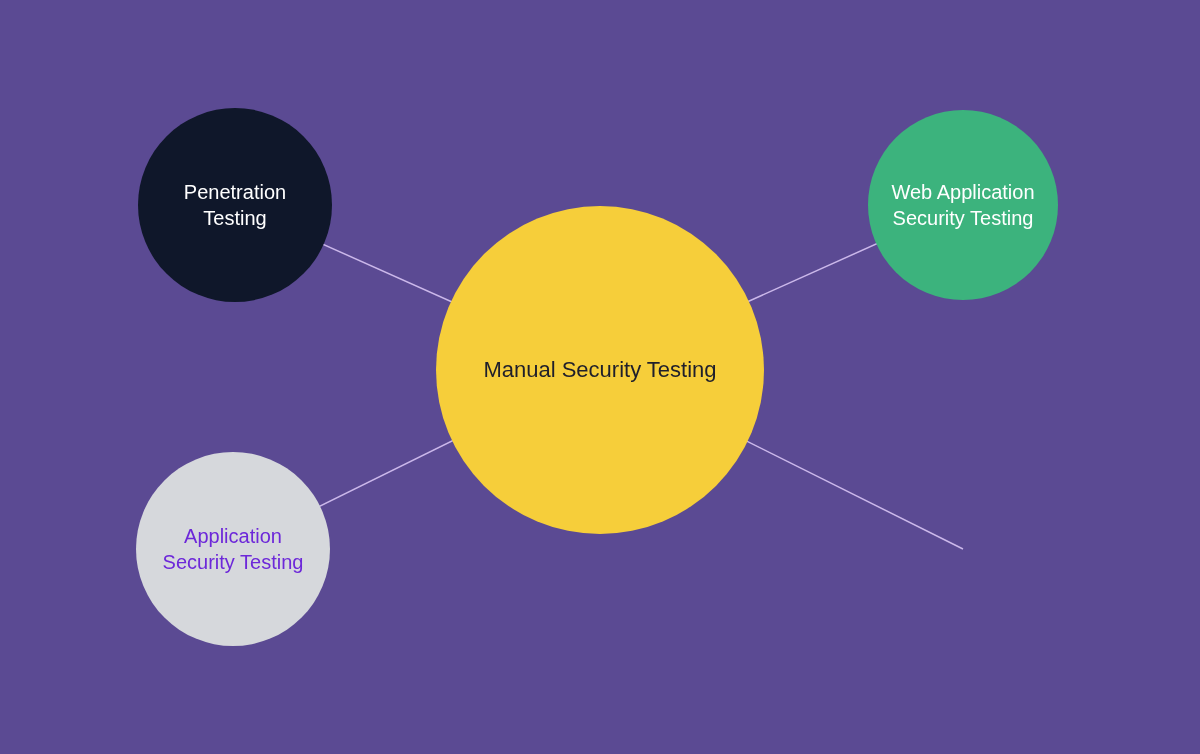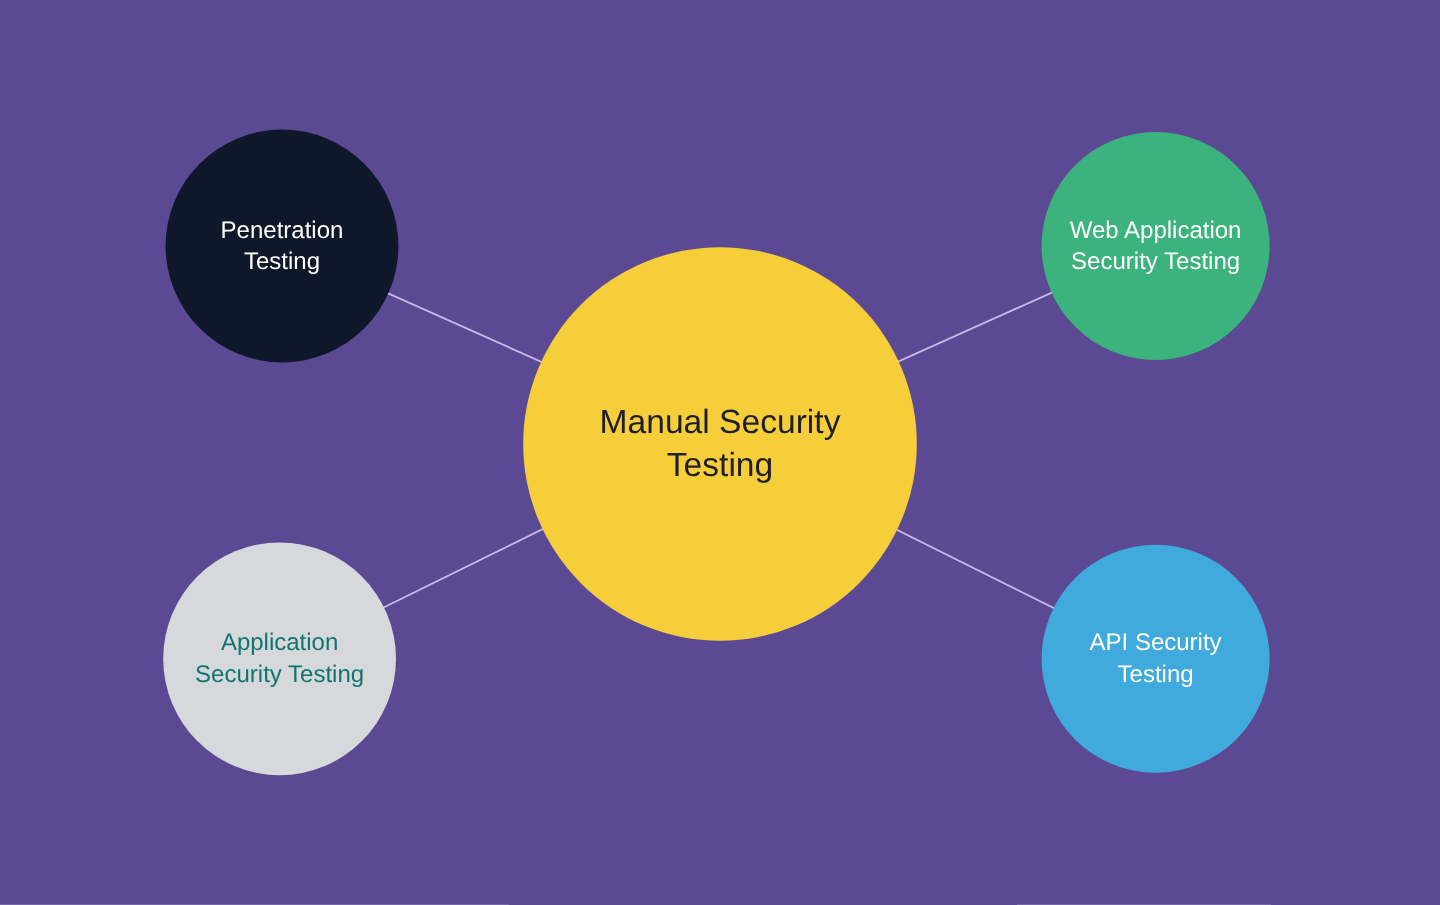--- a/index.html
+++ b/index.html
@@ -34,21 +34,21 @@
   }
   .node .label {
     display: block;
     line-height: 1.3;
   }
   #center-node {
     left: 436px;
     top: 206px;
     width: 328px;
     height: 328px;
-    font-size: 28px;
+    font-size: 22px;
   }
   #center-node .label { max-width: 250px; }
   .satellite {
     font-size: 20px;
   }
   .satellite .label { max-width: 150px; }
   #node-penetration {
     left: 138px;
     top: 108px;
     width: 194px;
@@ -90,21 +90,18 @@
   </div>
 
   <div id="node-penetration" class="node satellite" style="background-color: #0f172a; color: rgb(255, 255, 255);">
     <span class="label">Penetration Testing</span>
   </div>
 
   <div id="node-webapp" class="node satellite" style="background-color: rgb(60, 179, 125); color: rgb(255, 255, 255);">
     <span class="label">Web Application Security Testing</span>
   </div>
 
-  <div id="node-appsec" class="node satellite" style="background-color: rgb(214, 216, 220); color: #0f766e;">
+  <div id="node-appsec" class="node satellite" style="background-color: rgb(214, 216, 220); color: #6d28d9;">
     <span class="label">Application Security Testing</span>
   </div>
 
-  <div id="node-api" class="node satellite" style="background-color: rgb(65, 170, 221); color: rgb(255, 255, 255);">
-    <span class="label">API Security Testing</span>
-  </div>
 
 </div>
 
 </body></html>

